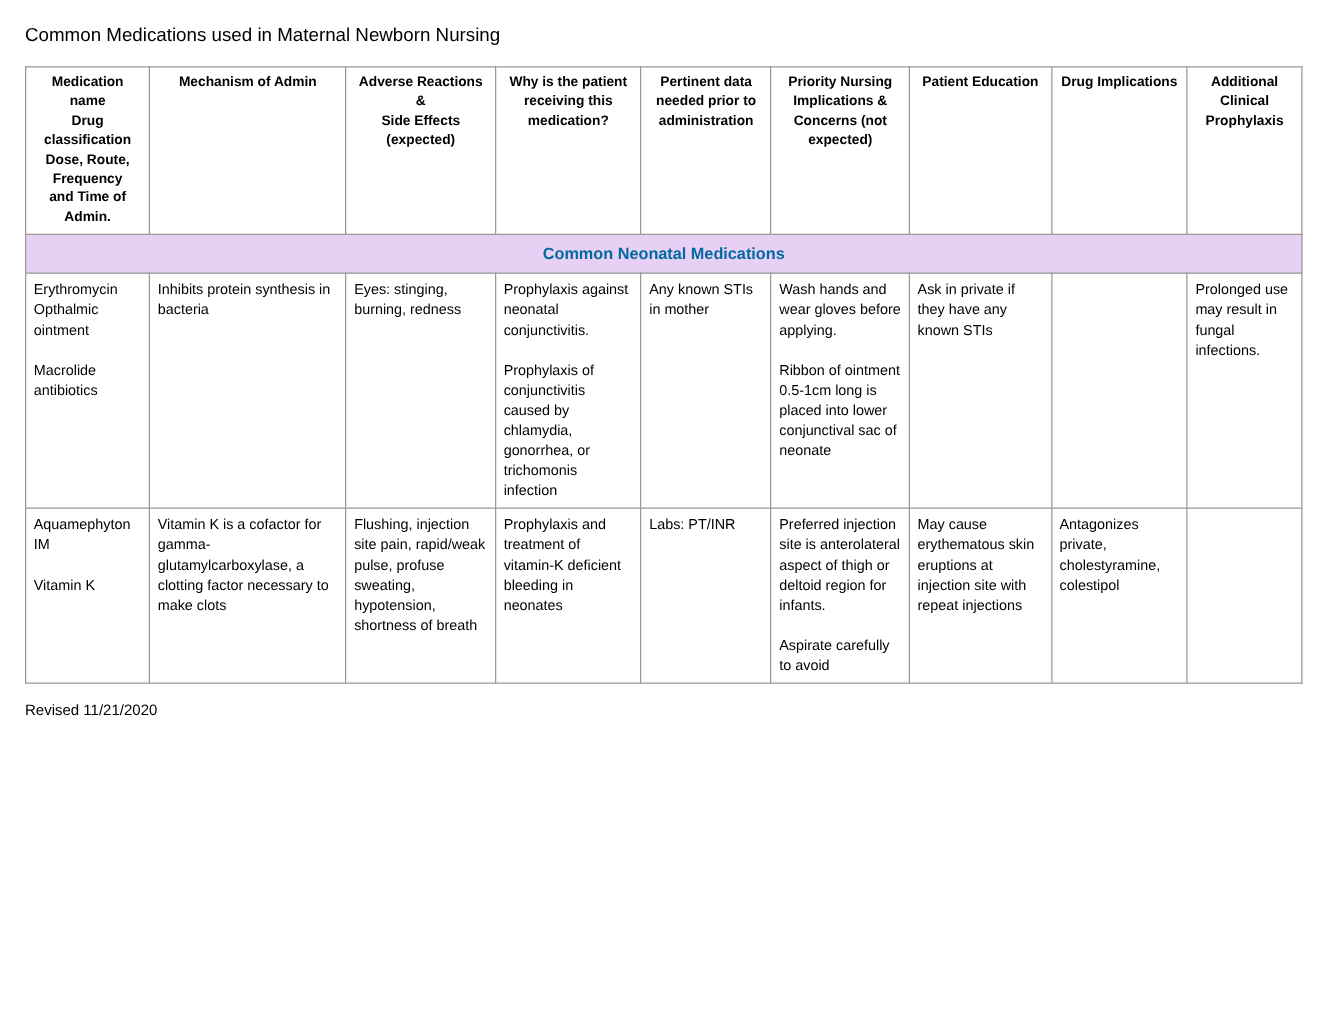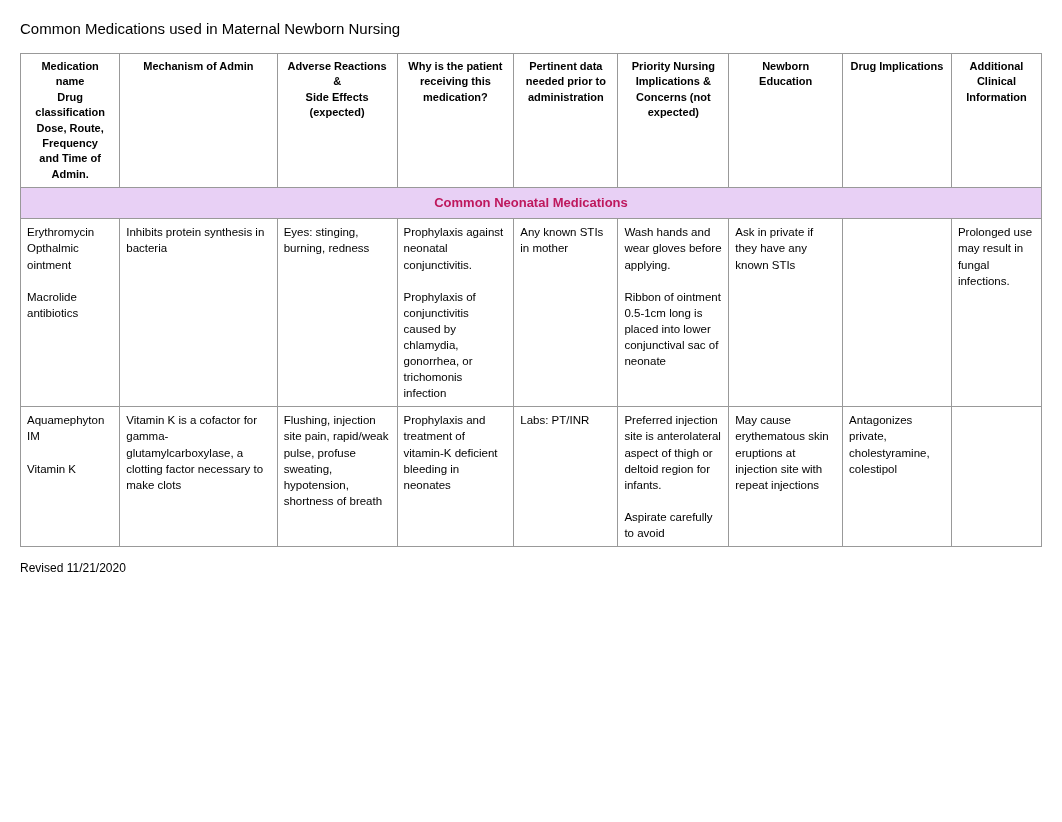--- a/index.html
+++ b/index.html
@@ -35,21 +35,21 @@
       background: #fff;
       text-align: center;
       font-weight: bold;
       font-size: 11px;
     }
     .section-header {
       background: #e8d0f5;
       text-align: center;
       font-weight: bold;
       font-size: 13px;
-      color: #be185d;
+      color: #0369a1;
       padding: 6px;
     }
     .revised {
       margin-top: 14px;
       font-size: 12px;
     }
   </style>
 </head>
 <body>
 
@@ -57,23 +57,23 @@
 
 <table data-name="medications-table">
   <thead>
     <tr data-name="table-header-row">
       <th data-name="col-header-medication">Medication name<br>Drug classification<br>Dose, Route, Frequency<br>and Time of Admin.</th>
       <th data-name="col-header-mechanism">Mechanism of Admin</th>
       <th data-name="col-header-adverse">Adverse Reactions &amp;<br>Side Effects<br>(expected)</th>
       <th data-name="col-header-why">Why is the patient receiving this medication?</th>
       <th data-name="col-header-pertinent">Pertinent data needed prior to administration</th>
       <th data-name="col-header-priority">Priority Nursing Implications &amp; Concerns (not expected)</th>
-      <th data-name="col-header-patient-ed">Newborn Education</th>
+      <th data-name="col-header-patient-ed">Patient Education</th>
       <th data-name="col-header-drug-interactions">Drug Implications</th>
-      <th data-name="col-header-additional">Additional Clinical Information</th>
+      <th data-name="col-header-additional">Additional Clinical Prophylaxis</th>
     </tr>
   </thead>
   <tbody>
     <tr data-name="section-header-row">
       <td colspan="9" class="section-header" data-name="section-label">Common Neonatal Medications</td>
     </tr>
     <tr data-name="table-row" id="row-0">
       <td data-name="cell-medication-0">Erythromycin Opthalmic ointment<br><br>Macrolide antibiotics</td>
       <td data-name="cell-mechanism-0">Inhibits protein synthesis in bacteria</td>
       <td data-name="cell-adverse-0">Eyes: stinging, burning, redness</td>

